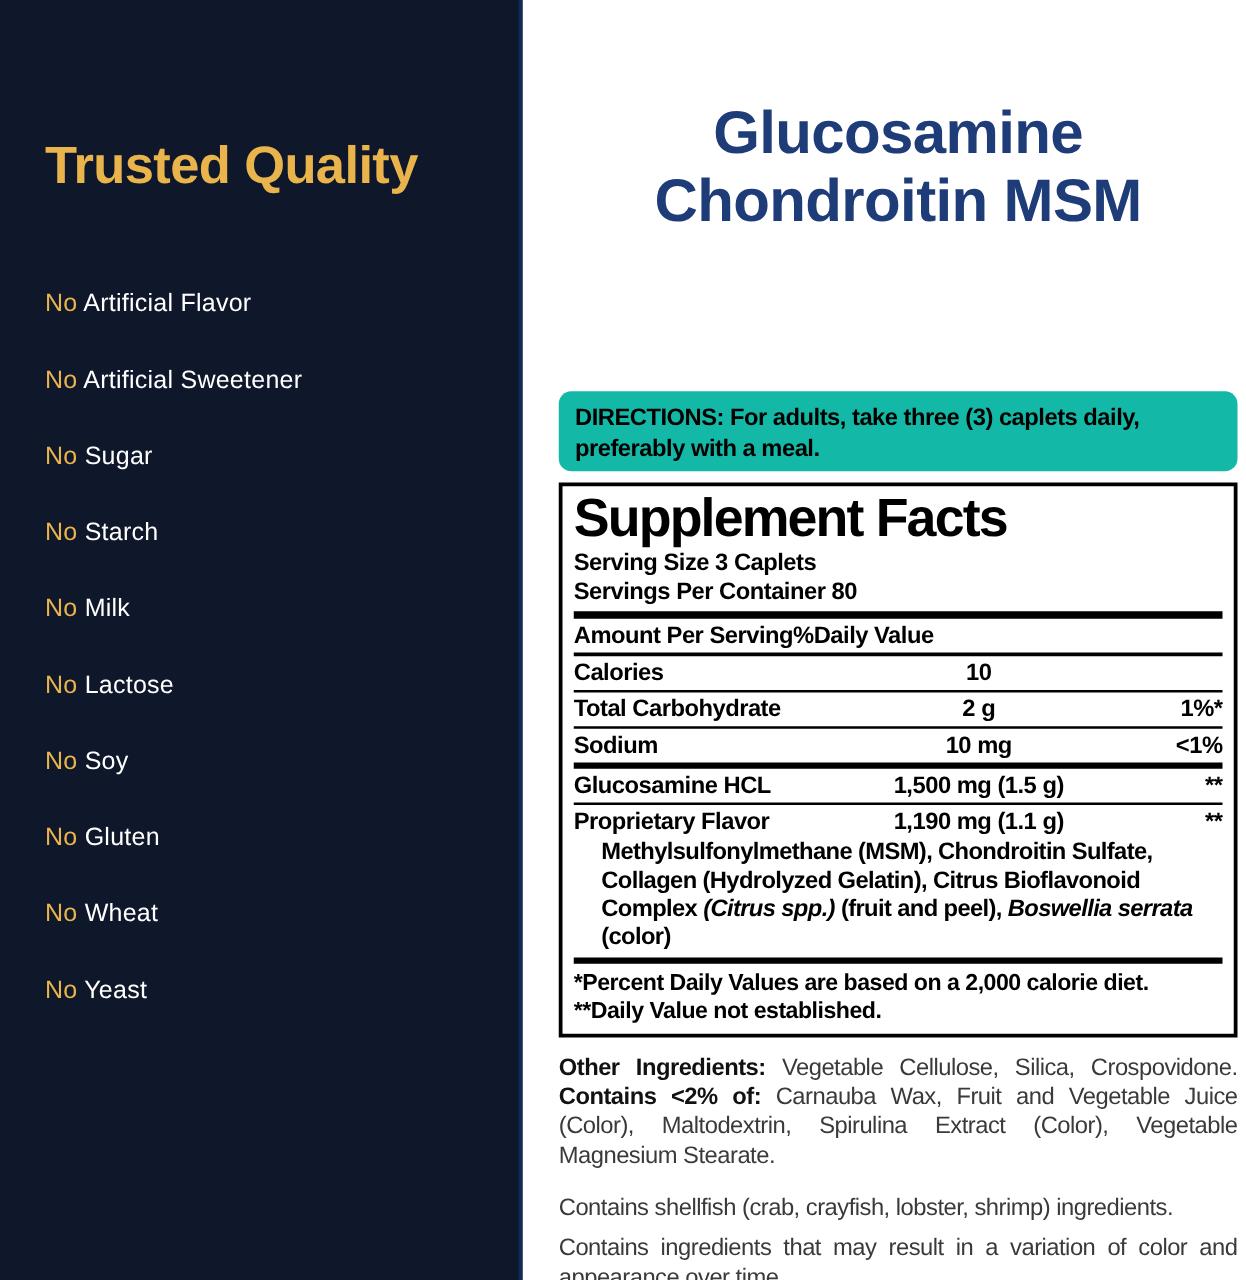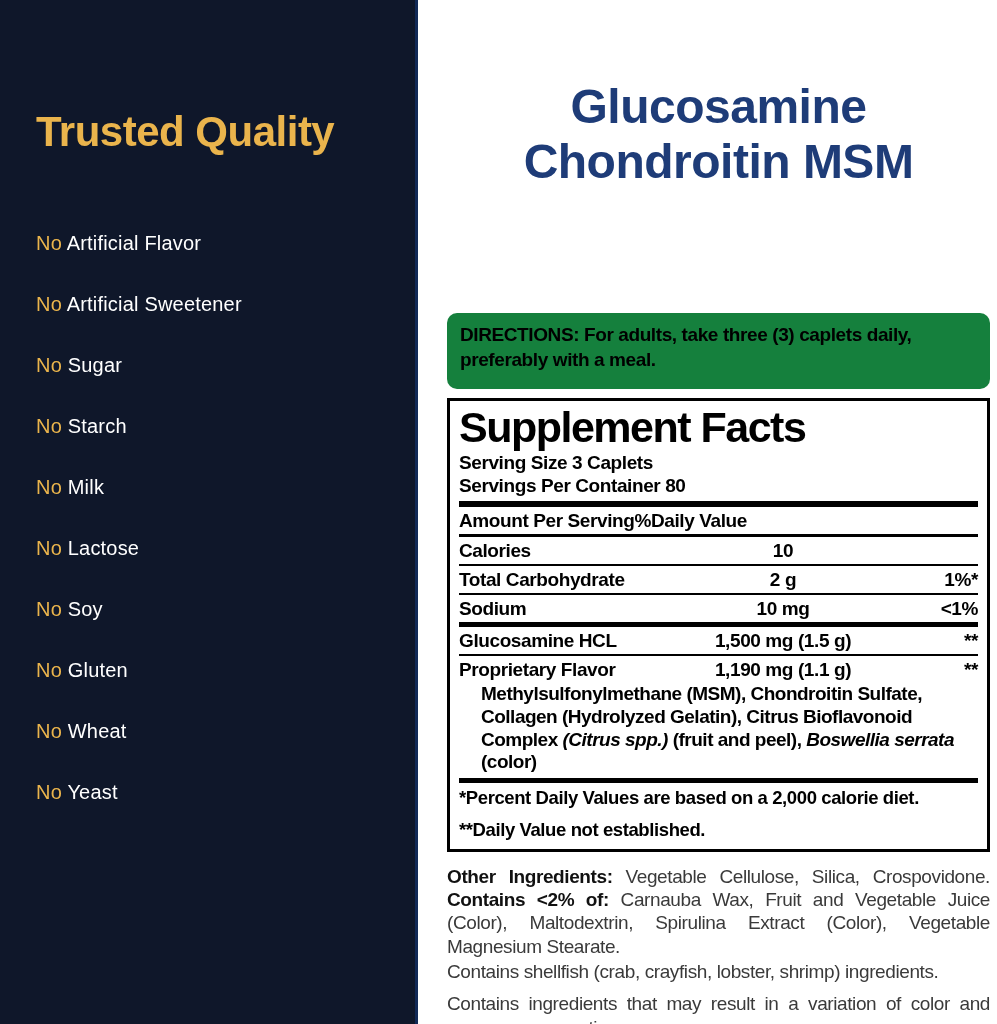--- a/index.html
+++ b/index.html
@@ -51,23 +51,23 @@
     text-align: center;
     color: #1e3c78;
     font-size: 48px;
     font-weight: bold;
     line-height: 1.15;
     letter-spacing: -0.5px;
   }
 
   .directions {
     margin-top: 124px;
-    background: #15803d;
+    background: #14b8a6;
     border-radius: 10px;
-    padding: 9px 13px 16px;
+    padding: 9px 13px 4px;
     font-size: 19px;
     font-weight: bold;
     color: #000;
     line-height: 1.32;
     letter-spacing: -0.4px;
   }
 
   
   .sf-box {
     margin-top: 9px;
@@ -126,21 +126,21 @@
 
   
   .para {
     font-size: 19px;
     color: #3a3a3a;
     line-height: 1.23;
     letter-spacing: -0.4px;
   }
   .other-ing { margin-top: 13px; text-align: justify; }
   .other-ing .b { font-weight: bold; color: #111; }
-  .allergen  { margin-top: 2px; }
+  .allergen  { margin-top: 19px; }
   .variation { margin-top: 9px; text-align: justify; }
 </style>
 </head>
 <body>
 
 <div class="stage">
 
   <div class="left-panel">
     <div class="lp-title">Trusted Quality</div>
 
@@ -230,21 +230,21 @@
       </div>
       <div class="sf-row">
         <span class="nm">Proprietary Flavor</span>
         <span class="amt">1,190 mg (1.1 g)</span>
         <span class="dv">**</span>
       </div>
       <div class="blend-desc"><span>Methylsulfonylmethane (MSM), Chondroitin Sulfate, Collagen (Hydrolyzed Gelatin), Citrus Bioflavonoid Complex </span><span class="it">(Citrus spp.)</span><span> (fruit and peel), </span><span class="it">Boswellia serrata</span><span> (color)</span></div>
       <div class="bar-mid"></div>
 
       <div class="sf-footnote">*Percent Daily Values are based on a 2,000 calorie diet.</div>
-      <div class="sf-footnote" style="margin-top:10px">**Daily Value not established.</div>
+      <div class="sf-footnote" style="margin-top:0">**Daily Value not established.</div>
     </div>
 
     <div class="para other-ing"><span class="b">Other Ingredients:</span><span> Vegetable Cellulose, Silica, Crospovidone. </span><span class="b">Contains &lt;2% of:</span><span> Carnauba Wax, Fruit and Vegetable Juice (Color), Maltodextrin, Spirulina Extract (Color), Vegetable Magnesium Stearate.</span></div>
 
     <div class="para allergen">Contains shellfish (crab, crayfish, lobster, shrimp) ingredients.</div>
 
     <div class="para variation">Contains ingredients that may result in a variation of color and appearance over time.</div>
 
   </div>
 </div>

